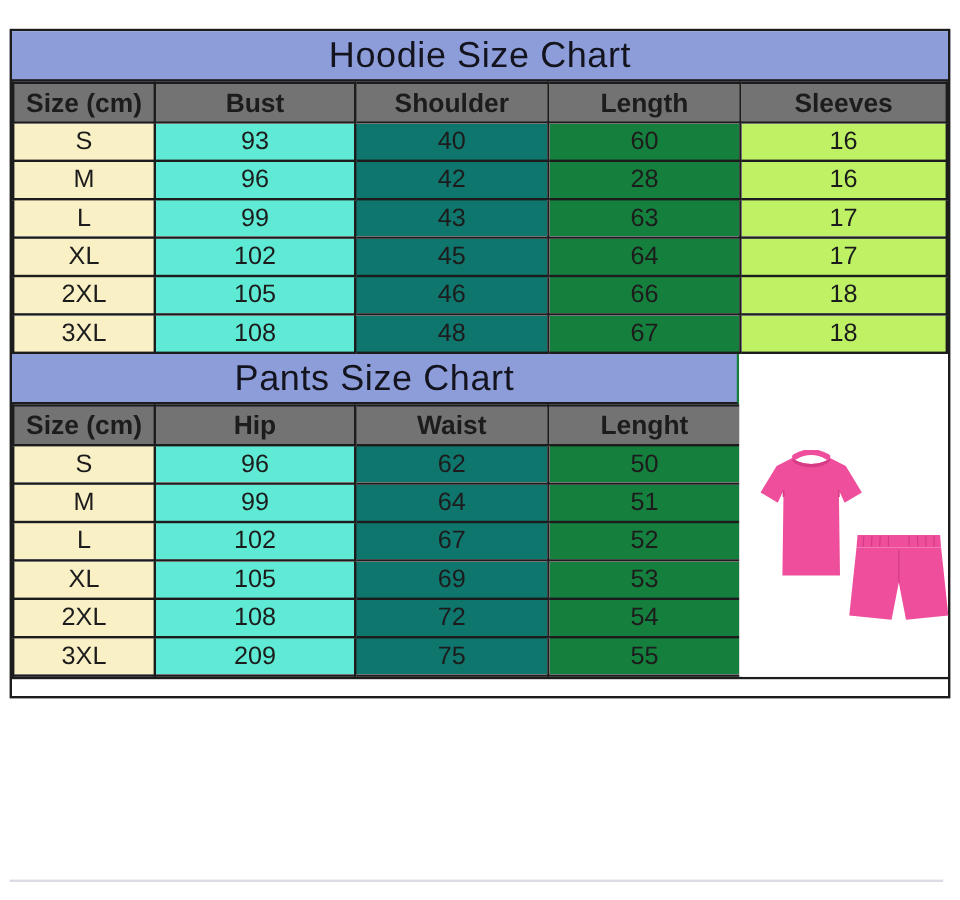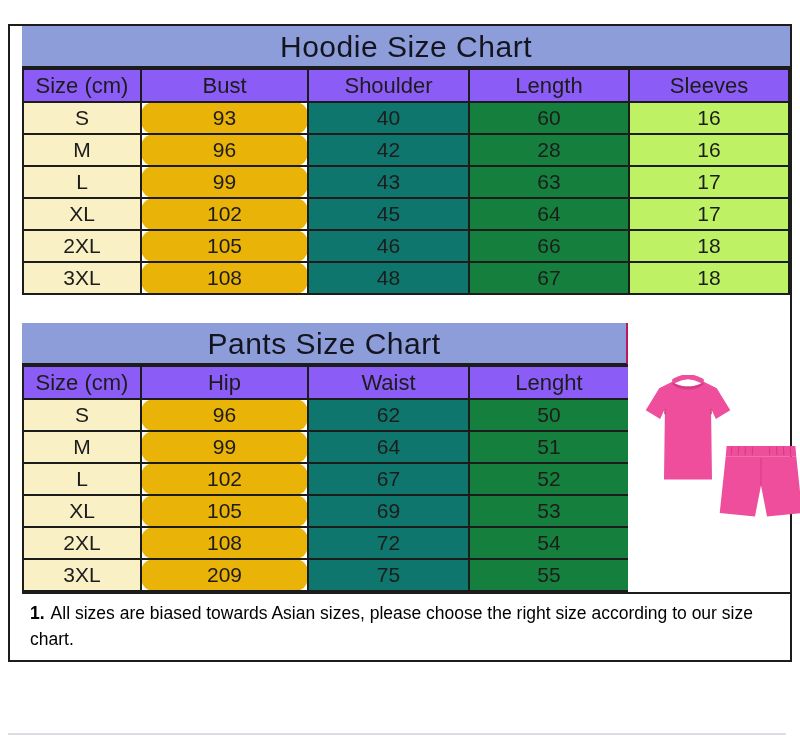--- a/index.html
+++ b/index.html
@@ -1,44 +1,44 @@
 <!DOCTYPE html>
 <html><head>
 <meta charset="utf-8">
 <style>
   * { margin:0; padding:0; box-sizing:border-box; }
   html,body { width:800px; height:750px; background:#ffffff; overflow:hidden;
               font-family:"Liberation Sans","DejaVu Sans",sans-serif; color:#1c1c1c; }
   .page { position:relative; width:800px; height:750px; background:#ffffff; }
 
   .sheet { position:absolute; left:8px; top:24px; width:784px;
-           border:2px solid #1c1c1c; background:#ffffff;padding-left:12px; }
+           border:2px solid #1c1c1c; background:#ffffff; }
 
   .title-bar { background:#8C9DDA; height:42px; line-height:42px; text-align:center;
                font-size:30px; letter-spacing:0.5px; color:#14141e;
                border-bottom:2px solid #1c1c1c; }
 
   table.grid { border-collapse:collapse; table-layout:fixed; }
   table.hoodie { width:100%; }
   table.pants  { width:606px; }
   table.grid th, table.grid td { border:2px solid #1c1c1c; text-align:center;
                                  overflow:hidden; white-space:nowrap; }
-  table.grid th { background:#8b5cf6; height:33px; font-weight:normal; font-size:22px; }
+  table.grid th { background:#737373; height:33px; font-weight:bold; font-size:22px; }
   table.grid th.size-h { font-size:22px; }
   table.grid td { height:32px; font-size:21px; }
 
   .c0 { background:#FAF0C6; }
-  .c1 { background:#eab308;border-radius:13px; }
+  .c1 { background:#5eead4; }
   .c2 { background:#0f766e; }
   .c3 { background:#15803d;margin-top:40px; }
   .c4 { background:#bef264; }
 
   .pants-wrap { display:flex; align-items:stretch; }
   .pants-left { width:606px; flex:0 0 606px; }
-  .pants-left .title-bar { border-right:2px solid #be185d;margin-top:28px; }
+  .pants-left .title-bar { border-right:2px solid #15803d; }
   .product-area { flex:1 1 auto; position:relative; background:#ffffff; }
 
   .tshirt-svg { position:absolute; left:12px; top:80px; width:96px; height:112px; }
   .shorts-svg { position:absolute; left:90px; top:142px; width:86px; height:90px; }
 
   .notes { border-top:2px solid #1c1c1c; background:#ffffff;
            padding:6px 10px 8px 8px; font-size:17.5px; line-height:26px; color:#000; }
   .note .nnum { font-weight:bold; margin-right:6px; }
 
   .faint-line { position:absolute; left:8px; top:733px; width:778px; height:2px;
@@ -180,18 +180,17 @@
         <svg class="shorts-svg" viewBox="0 0 100 92" xmlns="http://www.w3.org/2000/svg">
           <path d="M10,4 L90,4 L91,16 L9,16 Z" fill="#EE4E9B"></path>
           <path d="M16,5 L15.5,15 M24,5 L23.5,15 M32,5 L31.5,15 M40,5 L40,15 M60,5 L60,15 M68,5 L68.5,15 M76,5 L76.5,15 M84,5 L84.5,15" stroke="#D63B85" stroke-width="1.2" fill="none"></path>
           <path d="M9,16 L91,16 L98,82 L57,86 L50,50 L43,86 L2,82 Z" fill="#EE4E9B"></path>
           <path d="M50,50 L50,18" stroke="#D63B85" stroke-width="1.2" fill="none"></path>
         </svg>
       </div>
     </div>
 
     <div class="notes">
-      <p class="note"><b class="nnum">1.</b><span>All sizes are biased towards Asian sizes, please choose the right size according to our size chart.</span></p>
     </div>
   </div>
 
   <div class="faint-line"></div>
 </div>
 
 </body></html>

